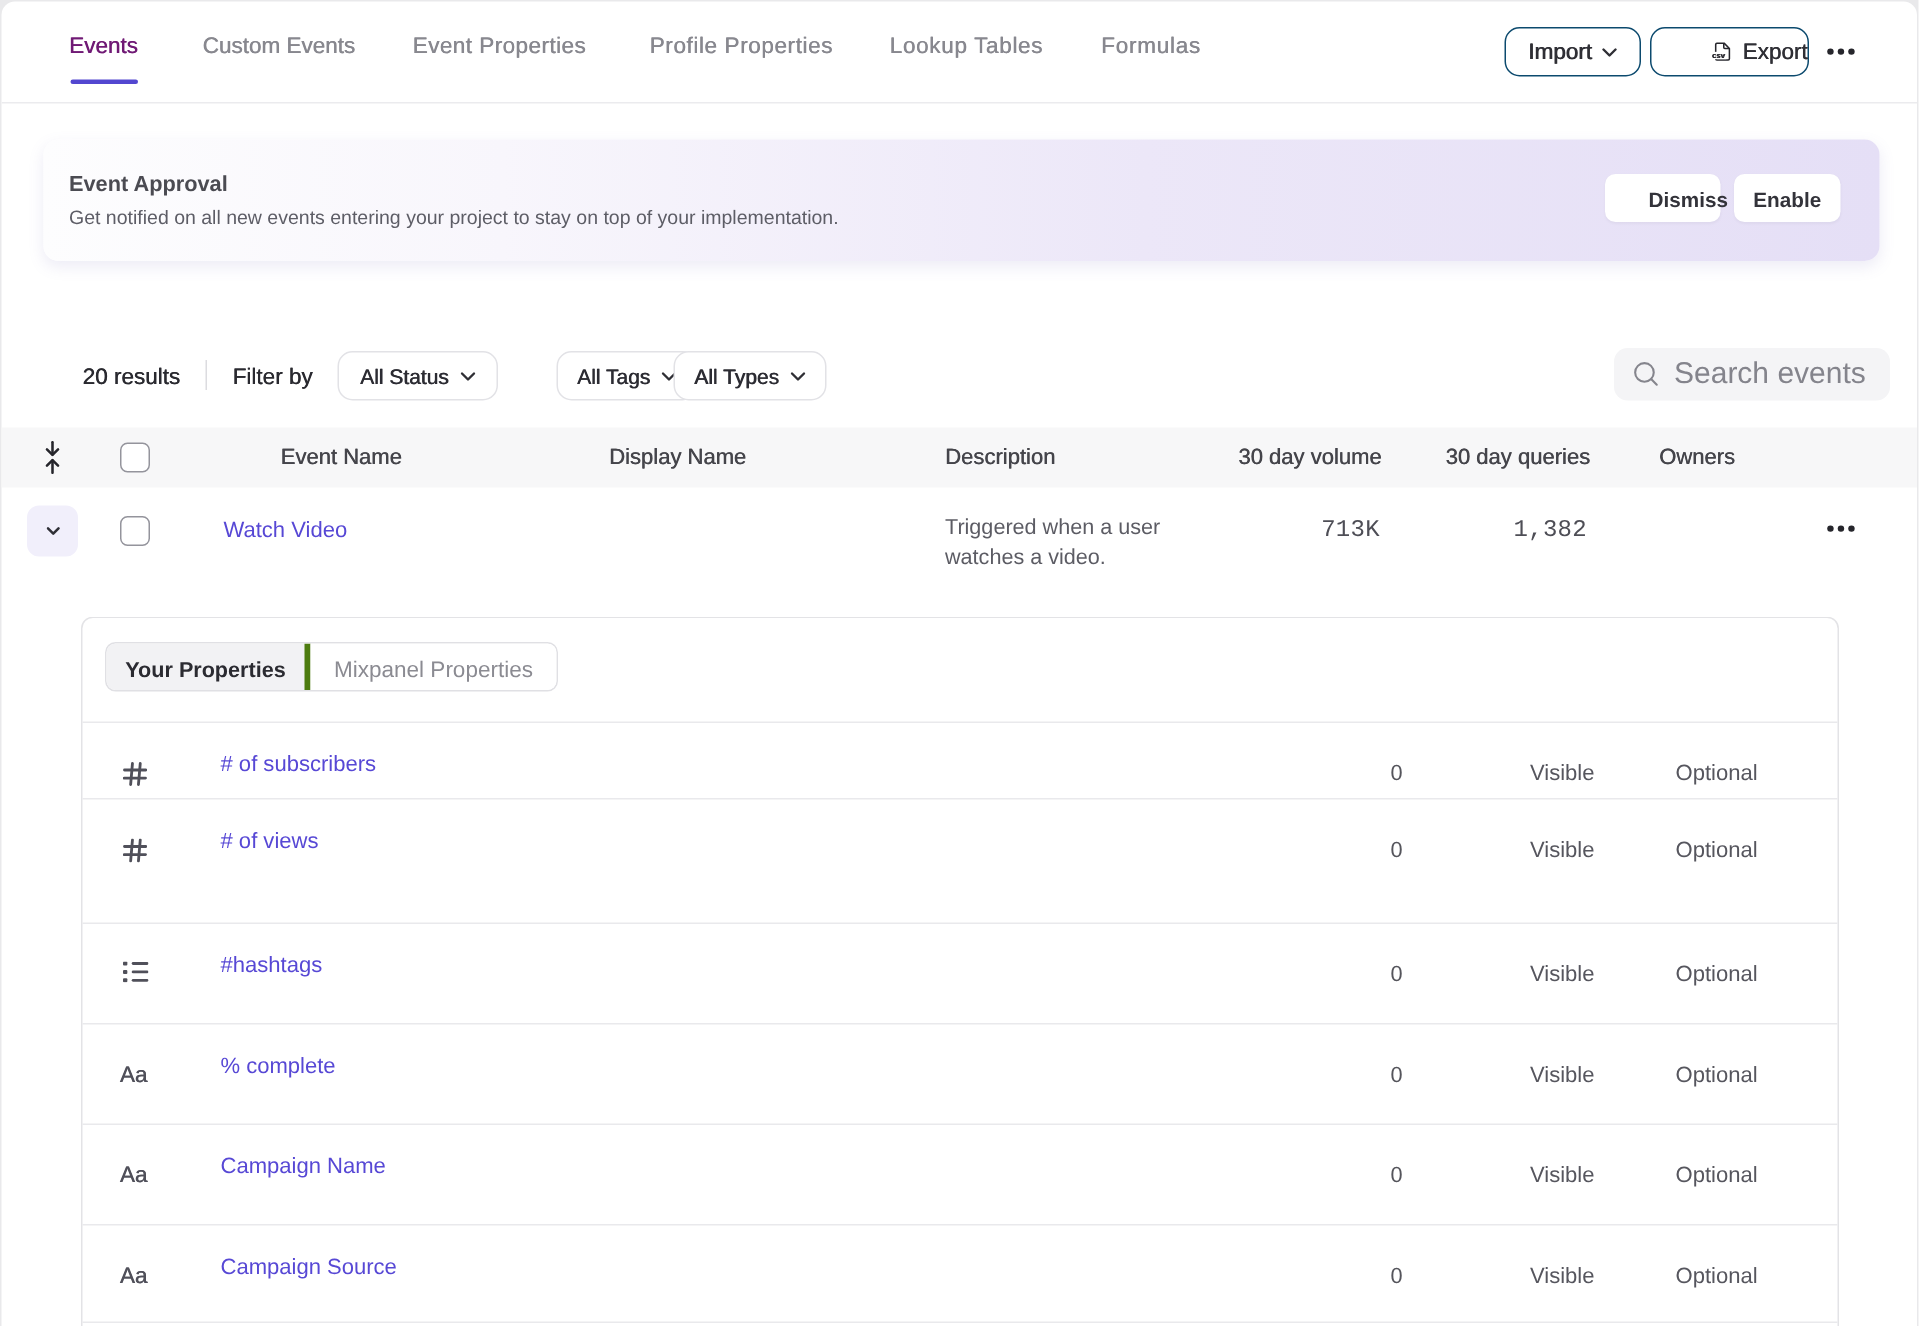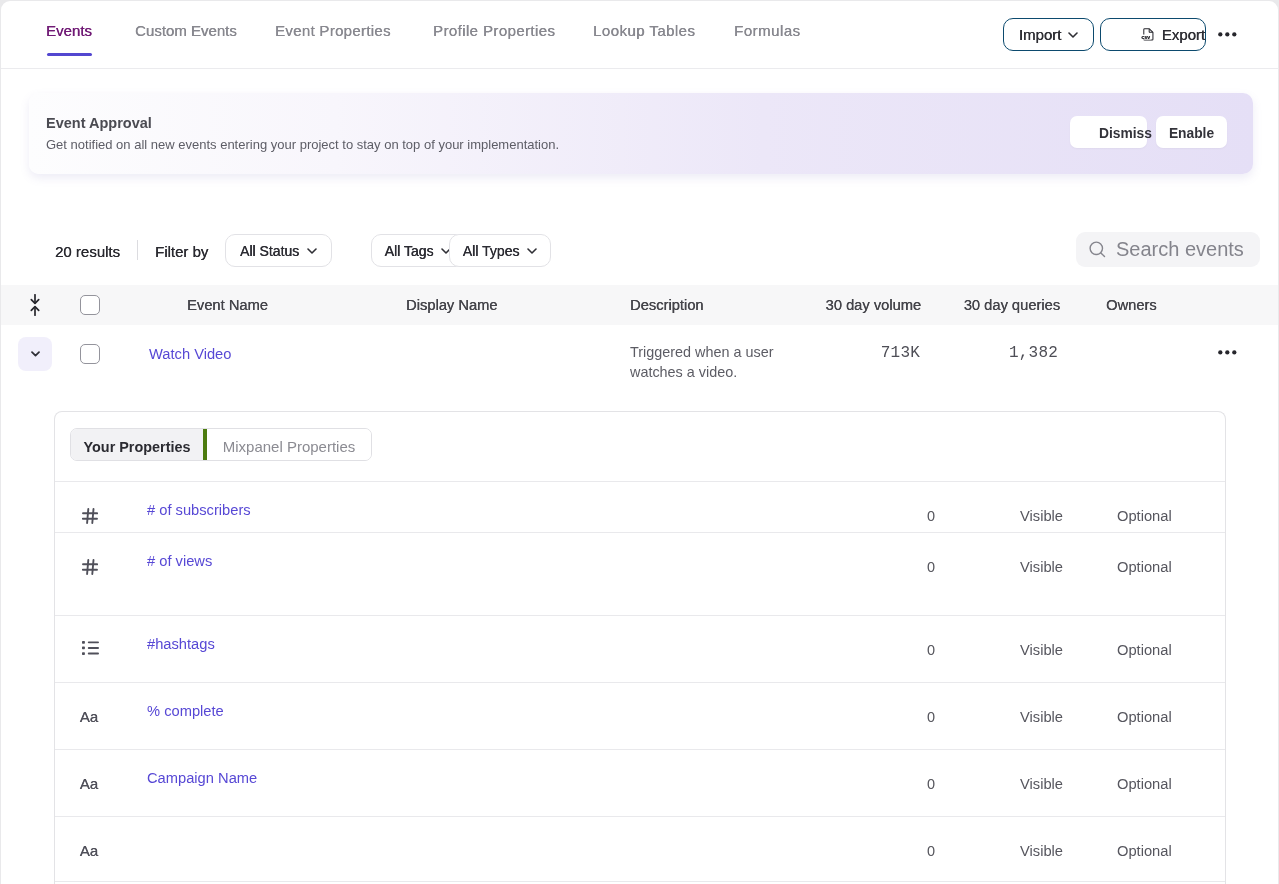--- a/index.html
+++ b/index.html
@@ -227,19 +227,20 @@
         </div>
       <div class="pname">Campaign Name</div>
       <div class="pzero mono2">0</div>
       <div class="pvis">Visible</div>
       <div class="popt">Optional</div>
     </div>
     <div class="prow" style="top:404px;">
       <div class="picon">
           <span style="font-size:15px; font-weight:400; color:#50505a; text-shadow:0.3px 0 0 #50505a;">Aa</span>
         </div>
+      <div class="pname">Campaign Source</div>
       <div class="pzero mono2">0</div>
       <div class="pvis">Visible</div>
       <div class="popt">Optional</div>
     </div>
     <div class="abs" style="left:0; top:469px; width:1170px; height:1px; background:#e9e9ec;"></div>
   </div>
 </div>
 
 </body></html>

